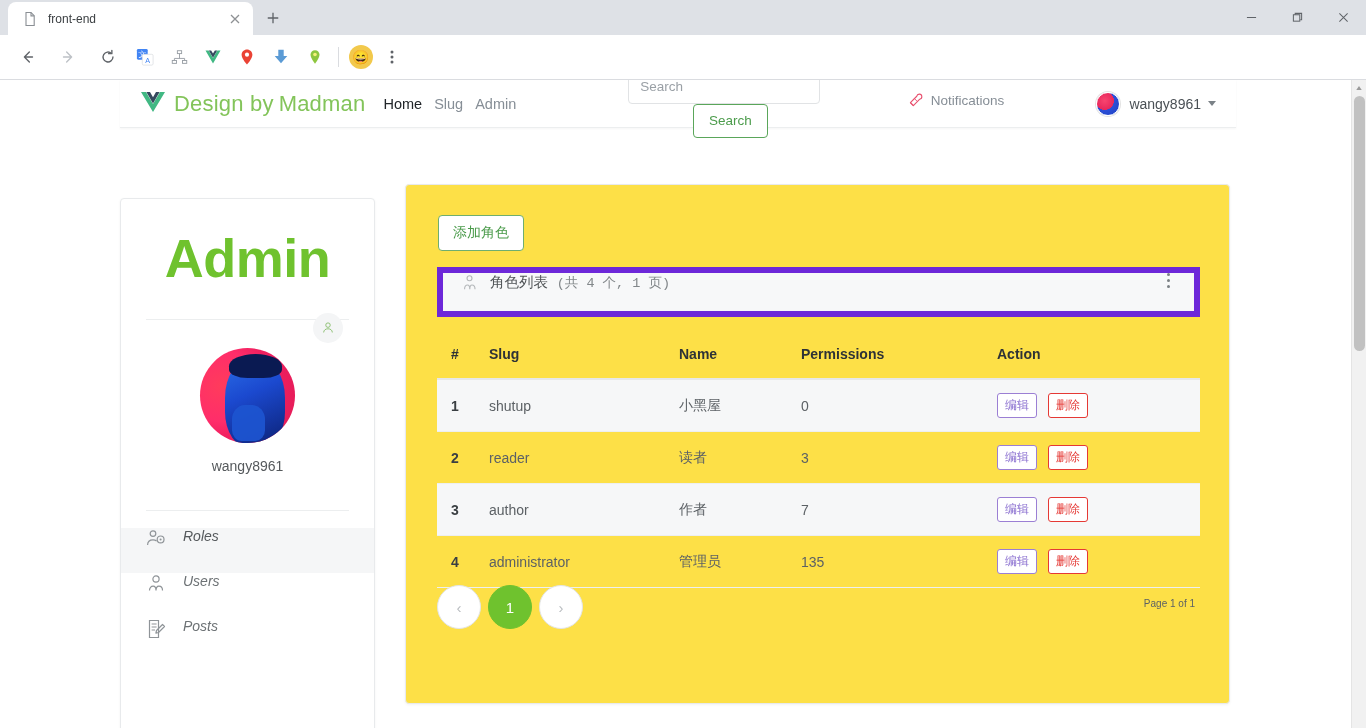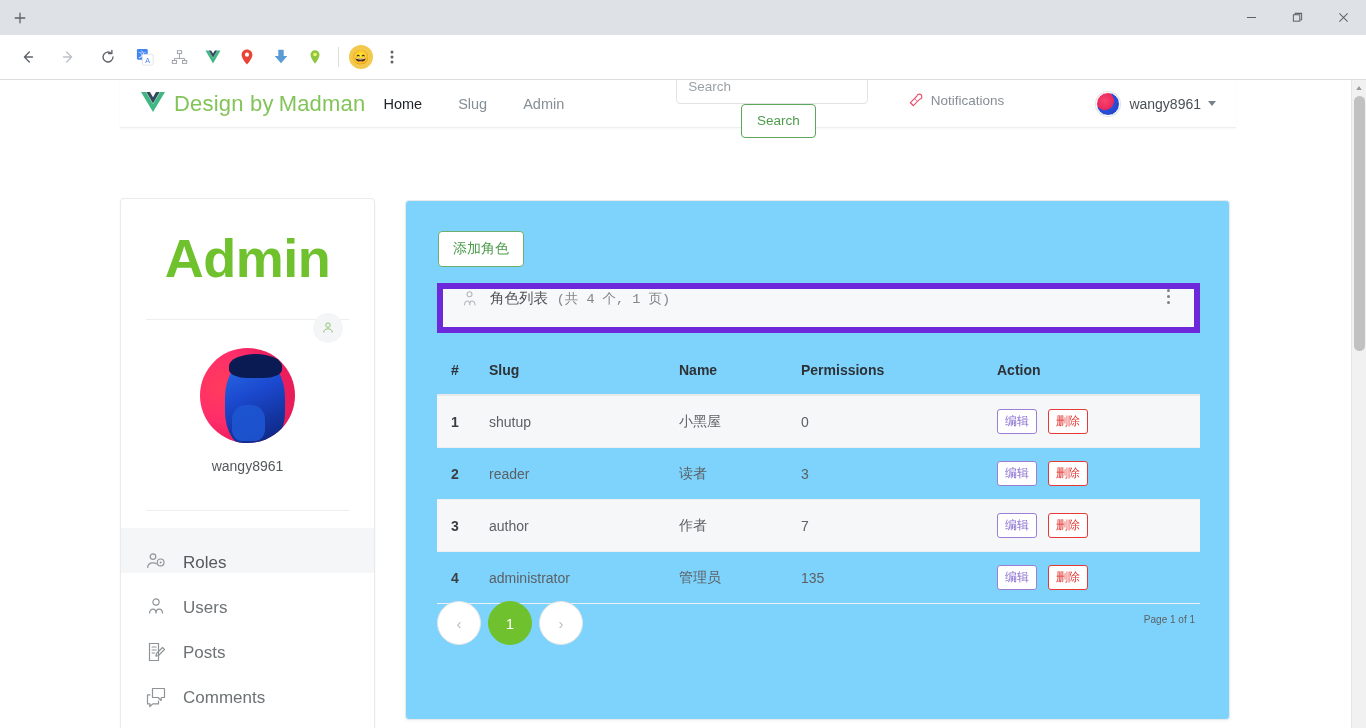--- a/index.html
+++ b/index.html
@@ -88,21 +88,21 @@
   .navbar {
     position: absolute; left: 120px; top: 0; width: 1116px; height: 48px;
     background: #fff; border-bottom: 1px solid #eceeef;
     display: flex; align-items: center; padding: 0 20px;
     box-shadow: 0 1px 2px rgba(0,0,0,.04);
   }
   .brand { display: flex; align-items: center; margin-right: 18px; }
   .brand-logo { width: 26px; height: 26px; margin-right: 8px; }
   .brand-text { font-size: 22px; color: #83c45a; font-weight: 400; letter-spacing:.2px; }
   .brand-text .b2 { margin-left: 5px; }
-  .nav-links { display: flex; align-items: center; gap: 36px; }
+  .nav-links { display: flex; align-items: center; gap: 12px; }
   .nav-link { font-size: 14.5px; color: #868e96; }
   .nav-link.active { color: #212529; }
   .search-wrap { display: flex; align-items: center; margin-left: 112px; flex-direction: column; }
   .search-input {
     width: 192px; height: 34px; border: 1px solid #e1e3e5; border-radius: 4px;
     padding: 0 11px; font-size: 13.5px; color: #868e96; background:#fff;
     font-family: "Liberation Sans", sans-serif;
   }
   .search-input::placeholder { color: #9aa0a6; }
   .search-btn {
@@ -160,30 +160,30 @@
   .badge-icon {
     position: absolute; right: 31px; top: -35px;
     width: 30px; height: 30px; border-radius: 50%;
     background: #f4f5f6; display: flex; align-items: center; justify-content: center;
   }
   .side-username { text-align: center; margin-top: 15px; font-size: 14px; color: #55595c; }
   .side-divider2 { height:1px; background:#eceeef; margin: 36px 25px 0; }
 
   .side-menu { margin-top: 17px; }
   .side-item {
-    display: flex; align-items: flex-end; height: 45px; padding: 0 24px;
-    color: #6d7275; font-size: 17px;
+    display: flex; align-items: flex-start; height: 45px; padding: 0 24px;
+    color: #6d7275; font-size: 14px; font-style: italic;
   }
   .side-item.active { background: #f5f6f7; color: #55595c; }
   .side-ico { width: 22px; height: 22px; margin-right: 16px; flex: 0 0 22px; }
 
   
   .main-card {
-    position: absolute; left: 405px; top: 72px; width: 825px; height: 520px;
-    background: #7dd3fc; border: 1px solid #e8eaec; border-radius: 4px;
+    position: absolute; left: 405px; top: 56px; width: 825px; height: 520px;
+    background: #fde047; border: 1px solid #e8eaec; border-radius: 4px;
     box-shadow: 0 1px 3px rgba(0,0,0,.05);
   }
   .add-btn {
     position: absolute; left: 32px; top: 30px;
     padding: 8px 14px; border: 1px solid #6fae6f; border-radius: 4px;
     background: #fff; color: #4b9b4b; font-size: 14px;
     font-family: "Liberation Sans", sans-serif;
   }
   .card-head {
     position: absolute; left: 31px; top: 82px; width: 763px; height: 50px;
@@ -230,20 +230,34 @@
   }
   .pg.active { background: #6fc22e; border-color: #6fc22e; color: #fff; font-size: 15px; }
   .page-info { position: absolute; right: 34px; top: 413px; font-size: 10px; color: #5c6165; }
 </style>
 </head>
 <body>
 
 <div class="browser">
 
   <div class="tabstrip">
+    <div class="tab">
+      <span class="tab-favicon">
+        <svg viewBox="0 0 16 16" width="16" height="16">
+            <path d="M4 1.5h5l3.2 3.2v9.8H4z" fill="none" stroke="#8a8f94" stroke-width="1.1"></path>
+            <path d="M9 1.5v3.4h3.2" fill="none" stroke="#8a8f94" stroke-width="1.1"></path>
+          </svg>
+      </span>
+      <span class="tab-title">front-end</span>
+      <span class="tab-close">
+        <svg viewBox="0 0 16 16" width="16" height="16">
+            <path d="M4 4l8 8M12 4l-8 8" stroke="#5f6368" stroke-width="1.3" fill="none"></path>
+          </svg>
+      </span>
+    </div>
     <div class="newtab">
       <svg viewBox="0 0 16 16" width="14" height="14">
           <path d="M8 2v12M2 8h12" stroke="#5f6368" stroke-width="1.5" fill="none"></path>
         </svg>
     </div>
     <div class="win-controls">
       <div class="win-btn">
         <svg viewBox="0 0 12 12" width="11" height="11">
             <path d="M1 6h10" stroke="#5f6368" stroke-width="1.1"></path>
           </svg>
@@ -416,29 +430,20 @@
           </div>
           <div class="side-item">
             <span class="side-ico">
               <svg viewBox="0 0 22 22" width="22" height="22">
                   <path d="M4.5 2.5h9v17h-9z" fill="none" stroke="#8f9498" stroke-width="1.2"></path>
                   <path d="M6.6 6h5M6.6 9h5M6.6 12h3.4" stroke="#8f9498" stroke-width="1.1"></path>
                   <path d="M17.5 6.5l2 2-6 6-2.6.6.6-2.6z" fill="none" stroke="#8f9498" stroke-width="1.2" stroke-linejoin="round"></path>
                 </svg>
             </span>
             <span>Posts</span>
-          </div>
-          <div class="side-item">
-            <span class="side-ico">
-              <svg viewBox="0 0 22 22" width="22" height="22">
-                  <path d="M7.5 2.5h12v9h-3.2l-.2 3-3-3H7.5z" fill="none" stroke="#8f9498" stroke-width="1.2" stroke-linejoin="round"></path>
-                  <path d="M13.5 14.5v3.4H7.8l-3 2.6.2-2.6H2.5v-9h3" fill="none" stroke="#8f9498" stroke-width="1.2" stroke-linejoin="round"></path>
-                </svg>
-            </span>
-            <span>Comments</span>
           </div>
         </div>
       </div>
 
       <div class="main-card">
         <button class="add-btn">添加角色</button>
 
         <div class="card-head">
           <span class="head-ico">
             <svg viewBox="0 0 20 20" width="19" height="19">

